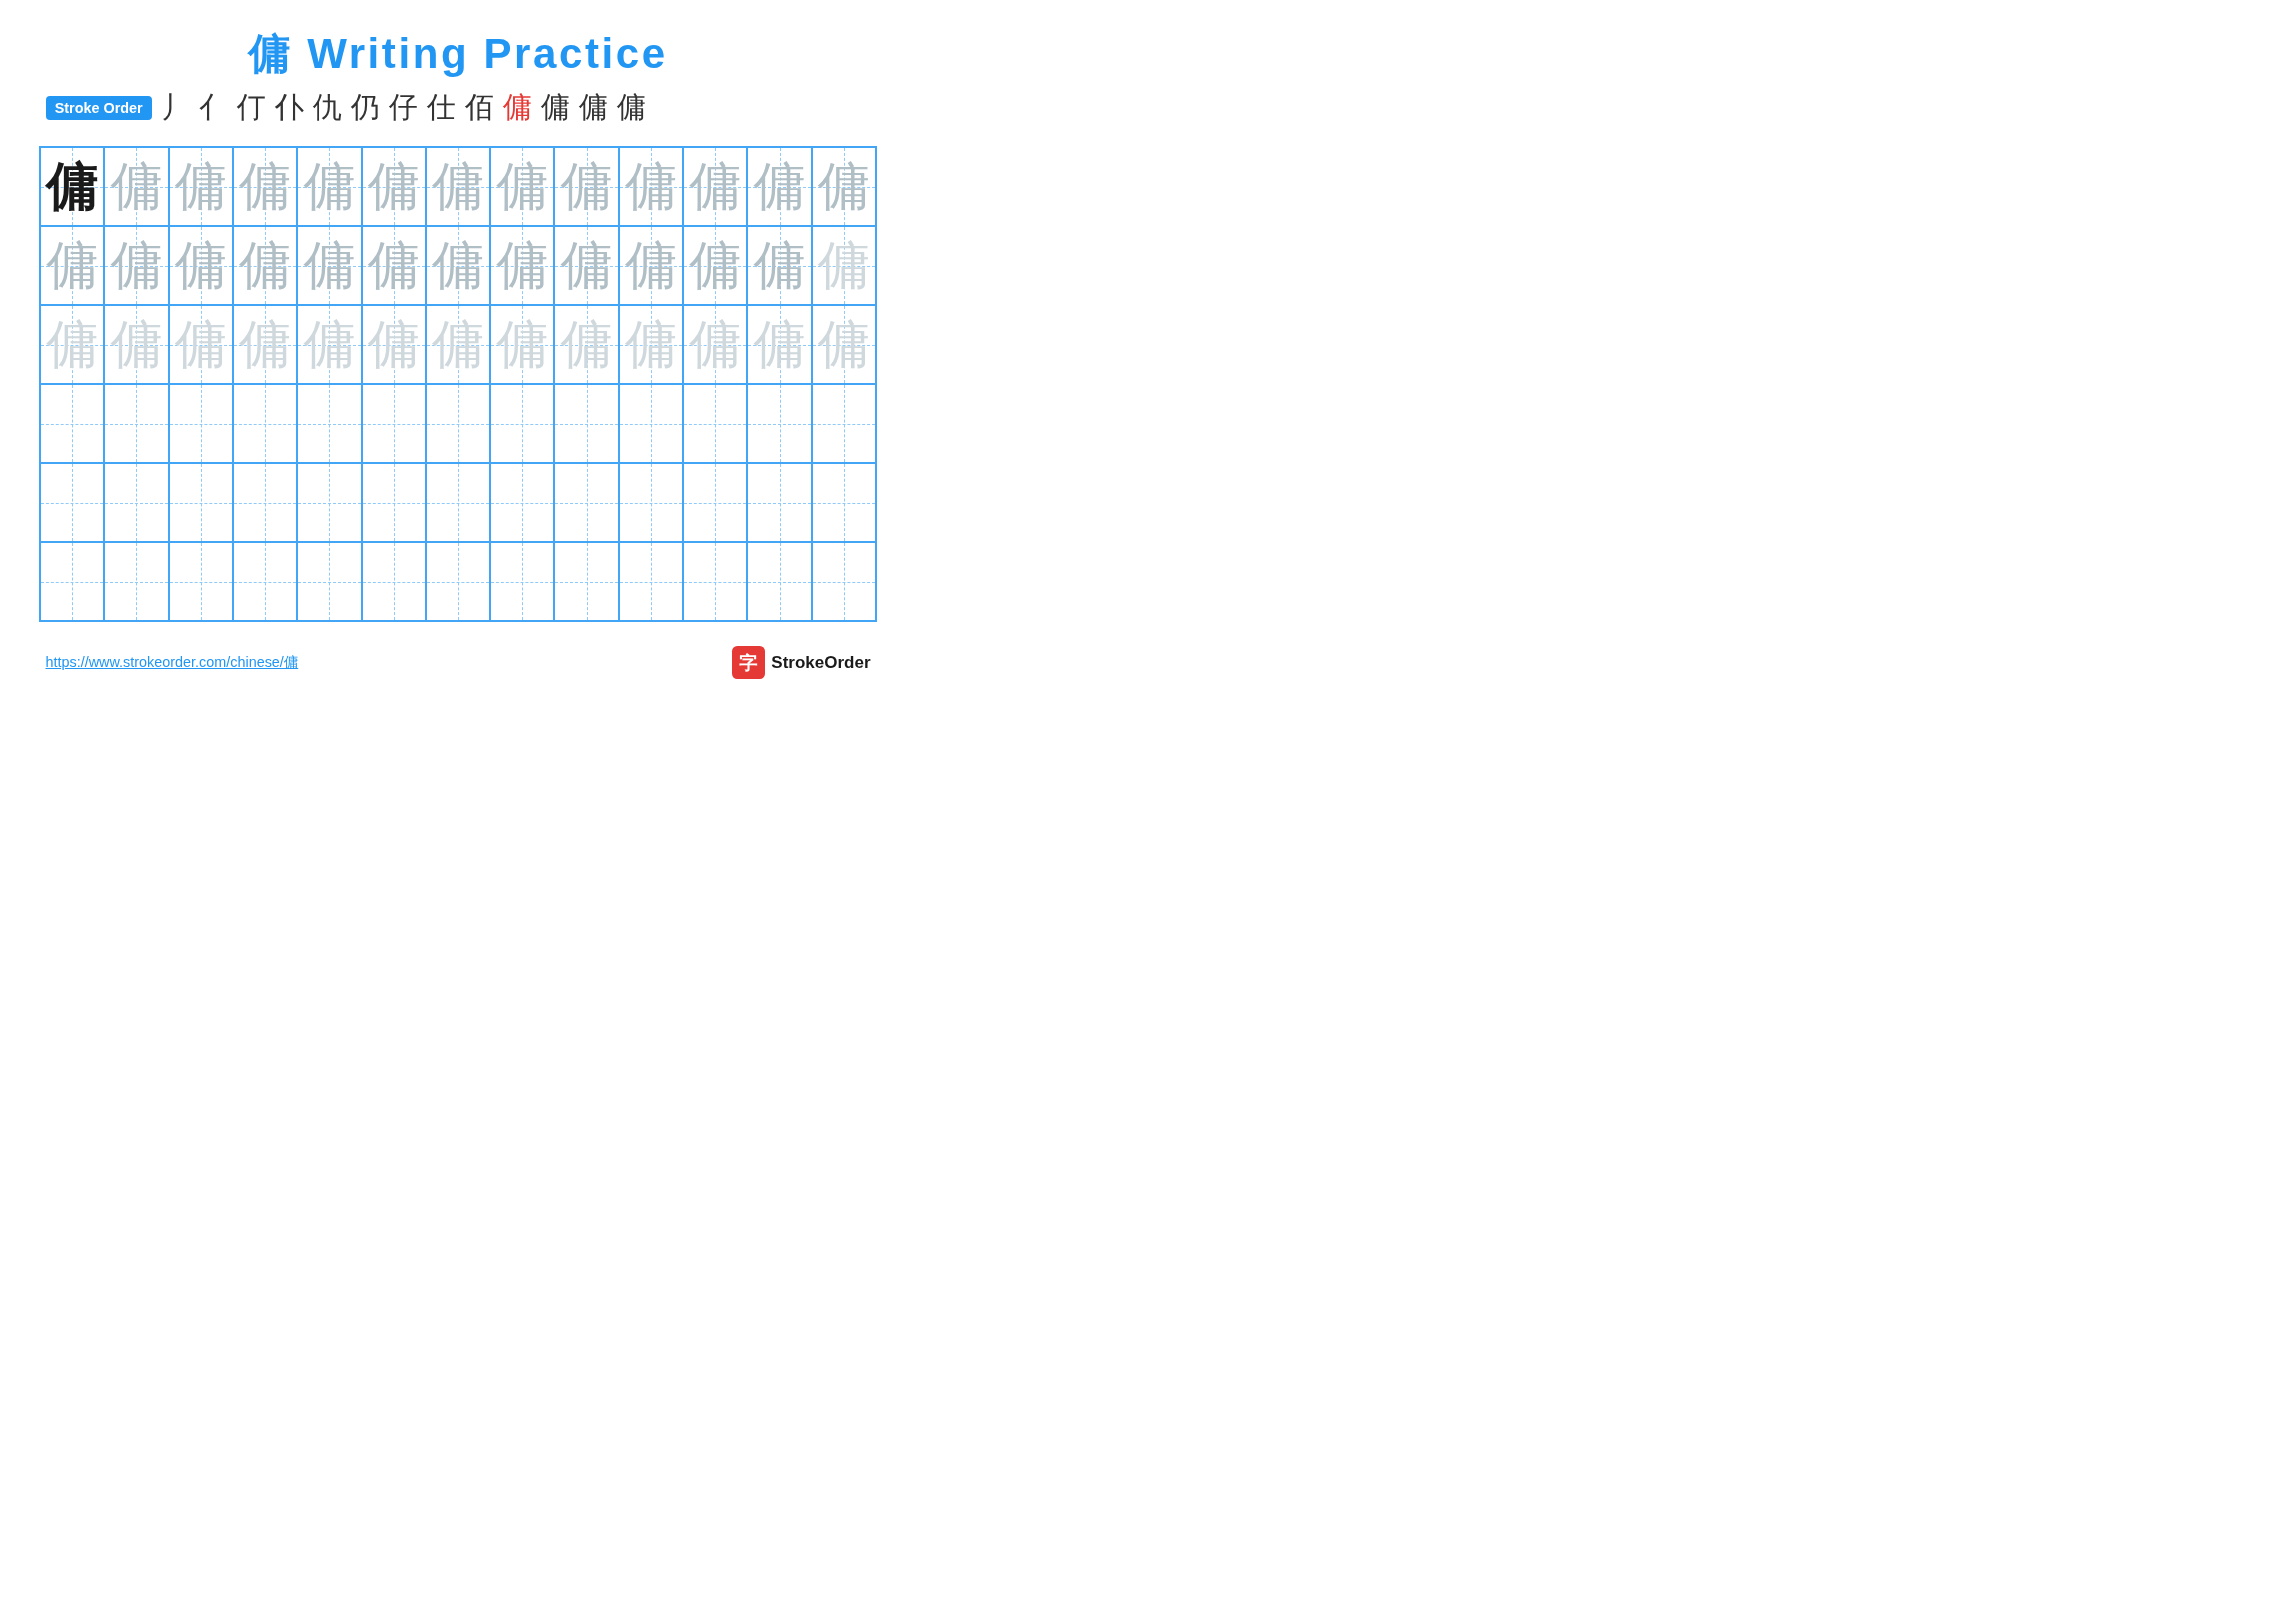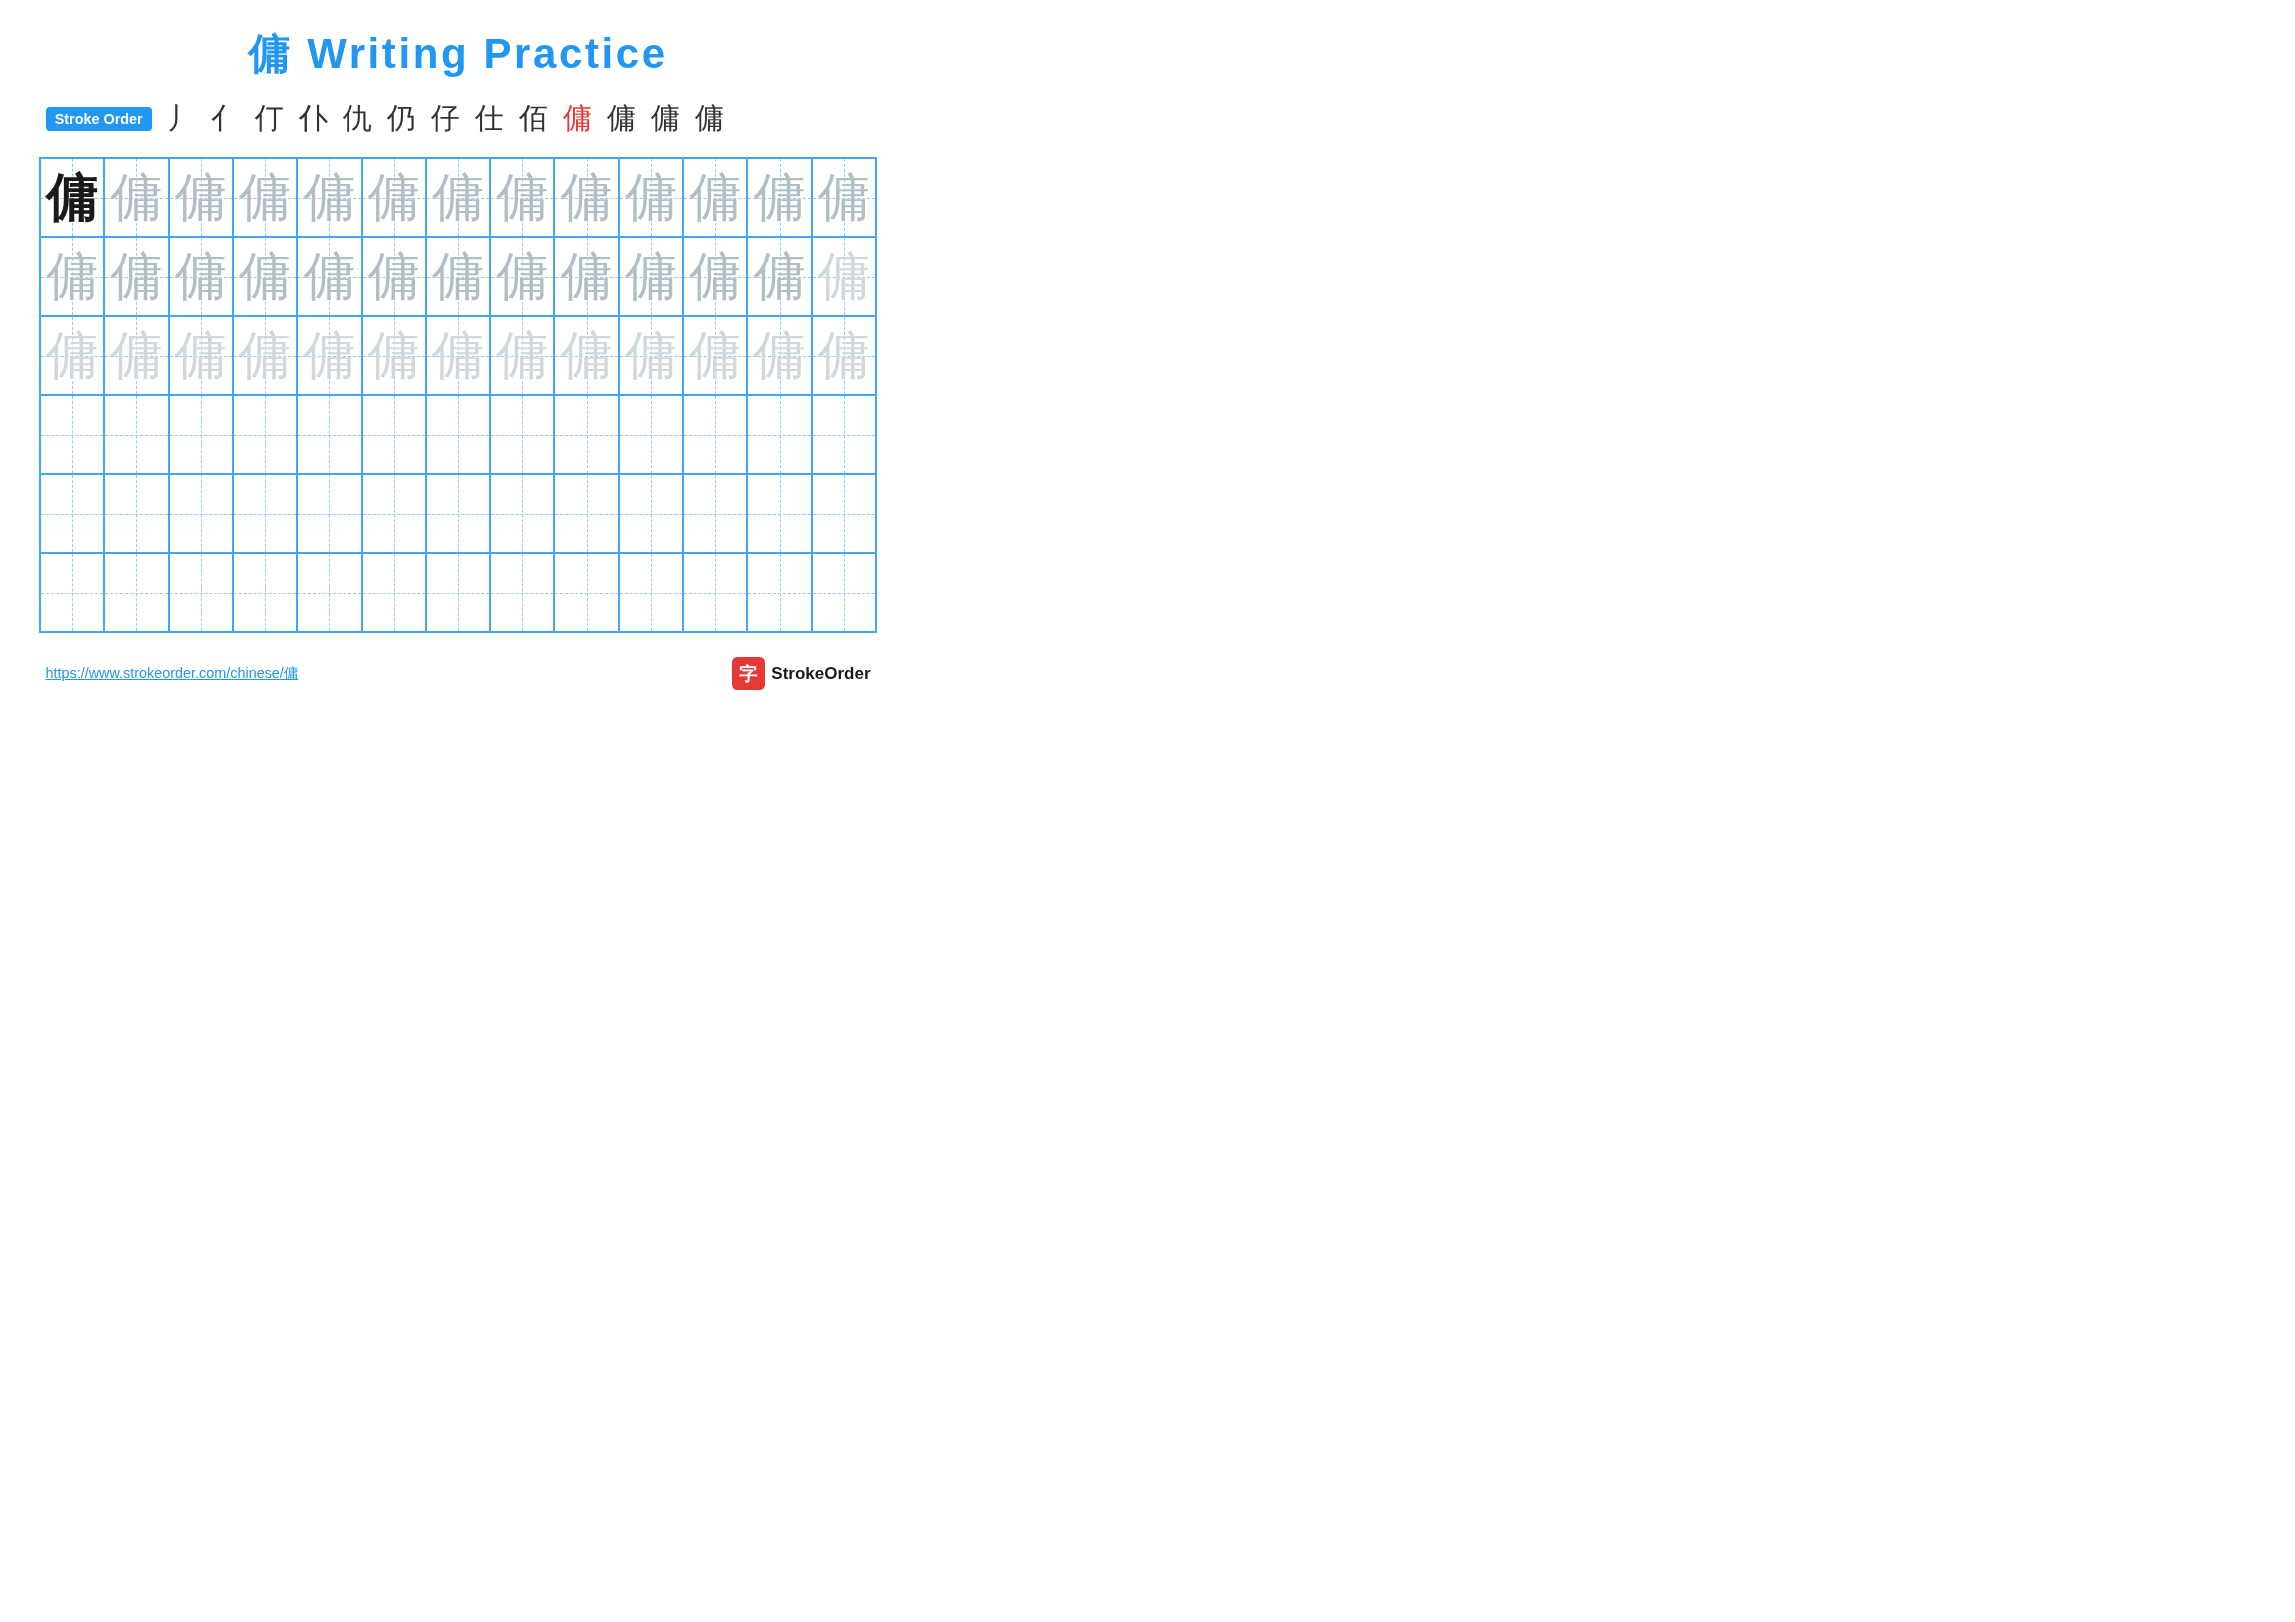--- a/index.html
+++ b/index.html
@@ -9,28 +9,28 @@
       width: 916px;
       min-height: 648px;
       padding: 26px 39px;
     }
 
     .page-title {
       text-align: center;
       font-size: 42px;
       font-weight: bold;
       color: #2196F3;
-      margin-bottom: 17px;
+      margin-bottom: 6px;
       letter-spacing: 2.6px;
     }
 
     .stroke-order-row {
       display: flex;
       align-items: center;
-      gap: 15px;
+      gap: 9px;
       margin-bottom: 18.3px;
       font-size: 29px;
       padding-left: 6.5px;
       text-align: right;
     }
 
     .stroke-order-badge {
       background: #2196F3;
       color: white;
       font-size: 14.4px;

